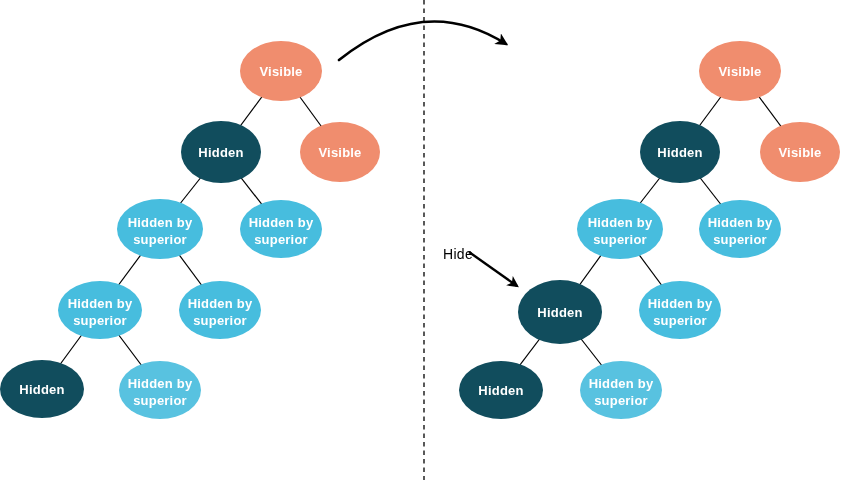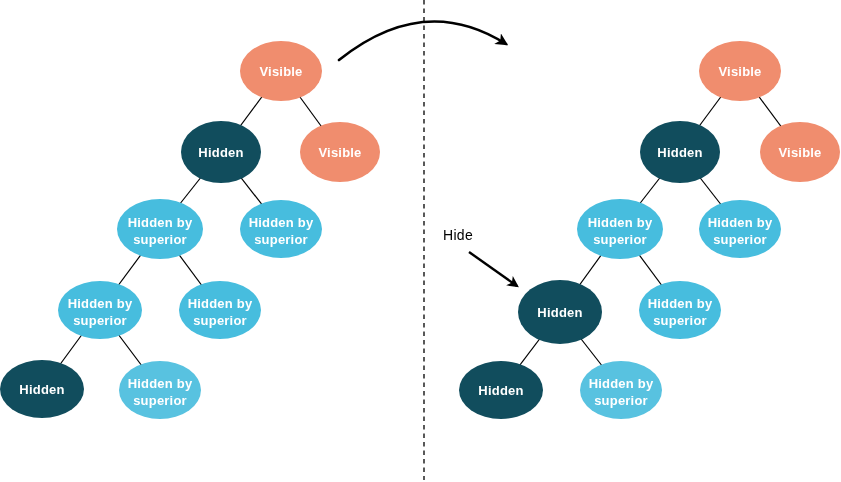--- a/index.html
+++ b/index.html
@@ -22,21 +22,21 @@
     top: 0;
   }
   #diagram-svg text {
     font-family: "Liberation Sans", "DejaVu Sans", sans-serif;
     font-weight: 600;
     letter-spacing: 0.2px;
   }
   .hide-label {
     position: absolute;
     left: 443px;
-    top: 227px;
+    top: 246px;
     font-size: 14px;
     font-weight: 500;
     color: #000000;
     letter-spacing: 0.3px;
   }
 </style>
 </head>
 <body>
 
 <div id="stage">

